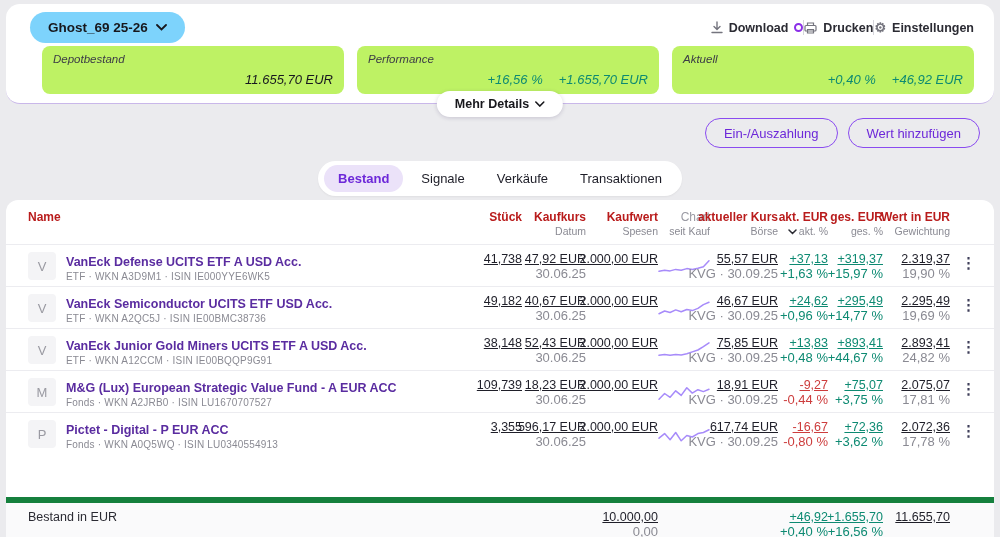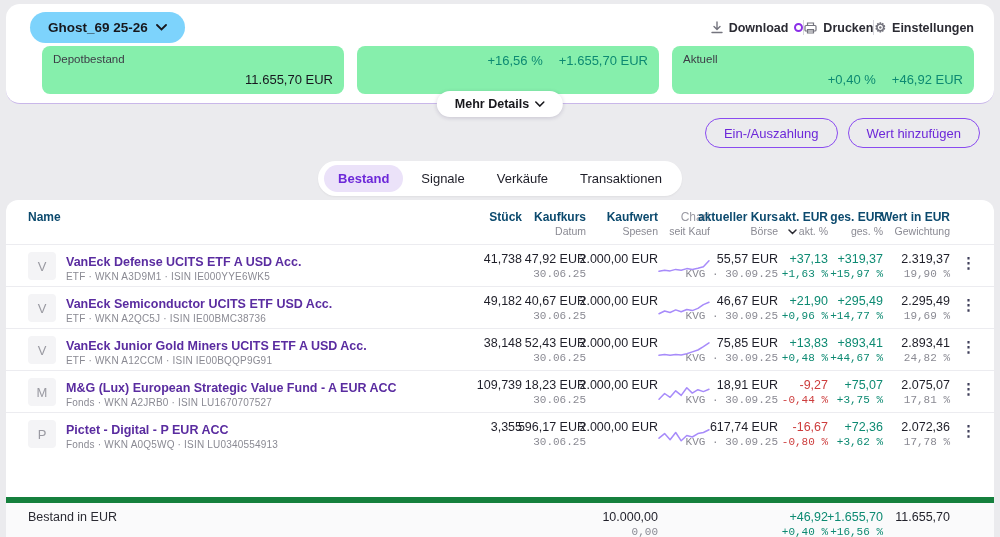--- a/index.html
+++ b/index.html
@@ -10,22 +10,22 @@
   .summary-card { position:relative; margin:4px 6px 0; height:100px; background:#fff;
     border-radius:14px; border-bottom:1px solid #c9b7e9; }
   .portfolio-chip { position:absolute; left:24px; top:8px; display:inline-flex; align-items:center; gap:8px;
     background:#7dd3fc; border-radius:20px; padding:8px 18px; font-size:13.5px; font-weight:700; color:#17171c; cursor:pointer; }
   .toolbar { position:absolute; right:20px; top:16px; display:flex; align-items:center; font-size:12.5px; color:#2b2b33; }
   .tool-item { display:flex; align-items:center; gap:6px; cursor:pointer; font-weight:600; }
   .tool-divider { width:1px; height:15px; background:#d6d6dc; }
   .badge-ring { width:9px; height:9px; border:2px solid #8b2fe8; border-radius:50%; display:inline-block; }
   .icon-gray { color:#74747e; font-size:13px; line-height:1; }
   .metrics { position:absolute; left:36px; right:20px; top:42px; display:flex; gap:13px; }
-  .metric-card { flex:1; background:#86efac; border-radius:8px; height:48px; padding:7px 11px;
-    display:flex; flex-direction:column; justify-content:space-between; }
+  .metric-card { flex:1; background:#bef264; border-radius:8px; height:48px; padding:7px 11px;
+    display:flex; flex-direction:column; justify-content:space-between;font-style:italic; }
   .metric-label { font-size:11.5px; color:#3c3c46; }
   .metric-values { display:flex; justify-content:flex-end; gap:16px; font-size:13px; color:#17171f; }
   .more-details { position:absolute; left:50%; bottom:-14px; transform:translateX(-50%);
     background:#fff; border-radius:16px; padding:6px 18px; font-size:12.5px; font-weight:700; color:#17171c;
     box-shadow:0 1px 4px rgba(40,20,80,.18); display:flex; align-items:center; gap:6px; cursor:pointer; }
 
   
   .actions-row { margin:14px 20px 0 0; display:flex; justify-content:flex-end; gap:10px; height:30px; }
   .btn-outline { border:1.5px solid #8a4bf0; color:#6d28d9; background:transparent; border-radius:17px;
     padding:0 18px; font-size:13px; font-family:"Liberation Sans",sans-serif; cursor:pointer; height:30px; }
@@ -37,28 +37,28 @@
   .tab { font-size:13px; color:#1d1d27; padding:6px 14px; border-radius:15px; cursor:pointer; }
   .tab.active { background:#ebe2f9; color:#6d28d9; font-weight:700; }
 
   
   .table-card { margin:4px 6px 0; background:#fff; border-radius:12px; overflow:hidden; }
   .grid { display:grid; grid-template-columns:1fr 60px 64px 72px 52px 68px 50px 55px 67px 30px;
     padding:0 14px 0 22px; align-items:start; }
   .thead { padding-top:10px; padding-bottom:6px; }
   .thead .cell { display:flex; flex-direction:column; align-items:flex-end; white-space:nowrap; }
   .thead .cell.first { align-items:flex-start; }
-  .h1 { font-size:12px; font-weight:700; color:#0c4a6e; line-height:15px; }
+  .h1 { font-size:12px; font-weight:700; color:#b91c1c; line-height:15px; }
   .h2 { font-size:10.5px; color:#8a8a93; line-height:13px; display:flex; align-items:center; gap:2px; }
   .muted .h1 { color:#9a9aa3; font-weight:400;margin-left:12px; }
   .trow { border-top:1px solid #ececf0; height:42px; padding-top:7px; }
   .cell { white-space:nowrap; }
   .num { display:flex; flex-direction:column; align-items:flex-end; }
-  .l1 { font-size:12.5px; color:#1f1f29; line-height:15px; }
-  .l2 { font-size:11px; color:#8a8a93; line-height:14px;font-family:Liberation Mono, monospace; }
+  .l1 { font-size:12.5px; color:#1f1f29; line-height:15px;text-decoration:underline; }
+  .l2 { font-size:13px; color:#8a8a93; line-height:14px; }
   .pos { color:#0d8a72 !important; }
   .neg { color:#cd3d3d !important; }
   .name-cell { display:flex; gap:10px; align-items:flex-start; }
   .inst-icon { width:28px; height:28px; border-radius:4px; background:#f4f4f6; color:#9a9aa2;
     font-size:13px; display:flex; align-items:center; justify-content:center; }
   .inst-title { font-size:12.5px; font-weight:700; color:#5a2ca0; text-decoration:none; line-height:15px; cursor:pointer; }
   .inst-sub { font-size:10px; color:#8a8a93; line-height:13px; letter-spacing:.2px; }
   .chart-cell { display:flex; justify-content:center; padding-top:3px; }
   .menu-cell { display:flex; justify-content:flex-end; padding-top:2px; }
   .kebab { font-size:15px; color:#3f3f5a; font-weight:700; cursor:pointer; padding:0 4px; }
@@ -107,20 +107,21 @@
   </div>
 
   <div class="metrics">
     <div class="metric-card">
       <div class="metric-label">Depotbestand</div>
       <div class="metric-values">
         <span>11.655,70 EUR</span>
       </div>
     </div>
     <div class="metric-card">
+      <div class="metric-label">Performance</div>
       <div class="metric-values">
         <span class="pos">+16,56 %</span>
         <span class="pos">+1.655,70 EUR</span>
       </div>
     </div>
     <div class="metric-card">
       <div class="metric-label">Aktuell</div>
       <div class="metric-values">
         <span class="pos">+0,40 %</span>
         <span class="pos">+46,92 EUR</span>
@@ -265,21 +266,21 @@
       <div class="cell chart-cell">
         <span class="spark"><svg width="54" height="24" viewBox="0 0 54 24">
               <polyline points="2.0,16.7 7.6,14.0 13.1,15.5 18.7,12.9 24.2,14.8 29.8,12.5 35.3,13.6 40.9,11.4 46.4,7.6 52.0,5.3" fill="none" stroke="#a78bfa" stroke-width="1.5" stroke-linecap="round" stroke-linejoin="round"></polyline>
             </svg></span>
       </div>
       <div class="cell num">
         <div class="l1">46,67 EUR</div>
           <div class="l2">KVG · 30.09.25</div>
       </div>
       <div class="cell num">
-        <div class="l1 pos">+21,90</div>
+        <div class="l1 pos">+24,62</div>
           <div class="l2 pos">+0,96 %</div>
       </div>
       <div class="cell num">
         <div class="l1 pos">+295,49</div>
           <div class="l2 pos">+14,77 %</div>
       </div>
       <div class="cell num">
         <div class="l1">2.295,49</div>
           <div class="l2">19,69 %</div>
       </div>

